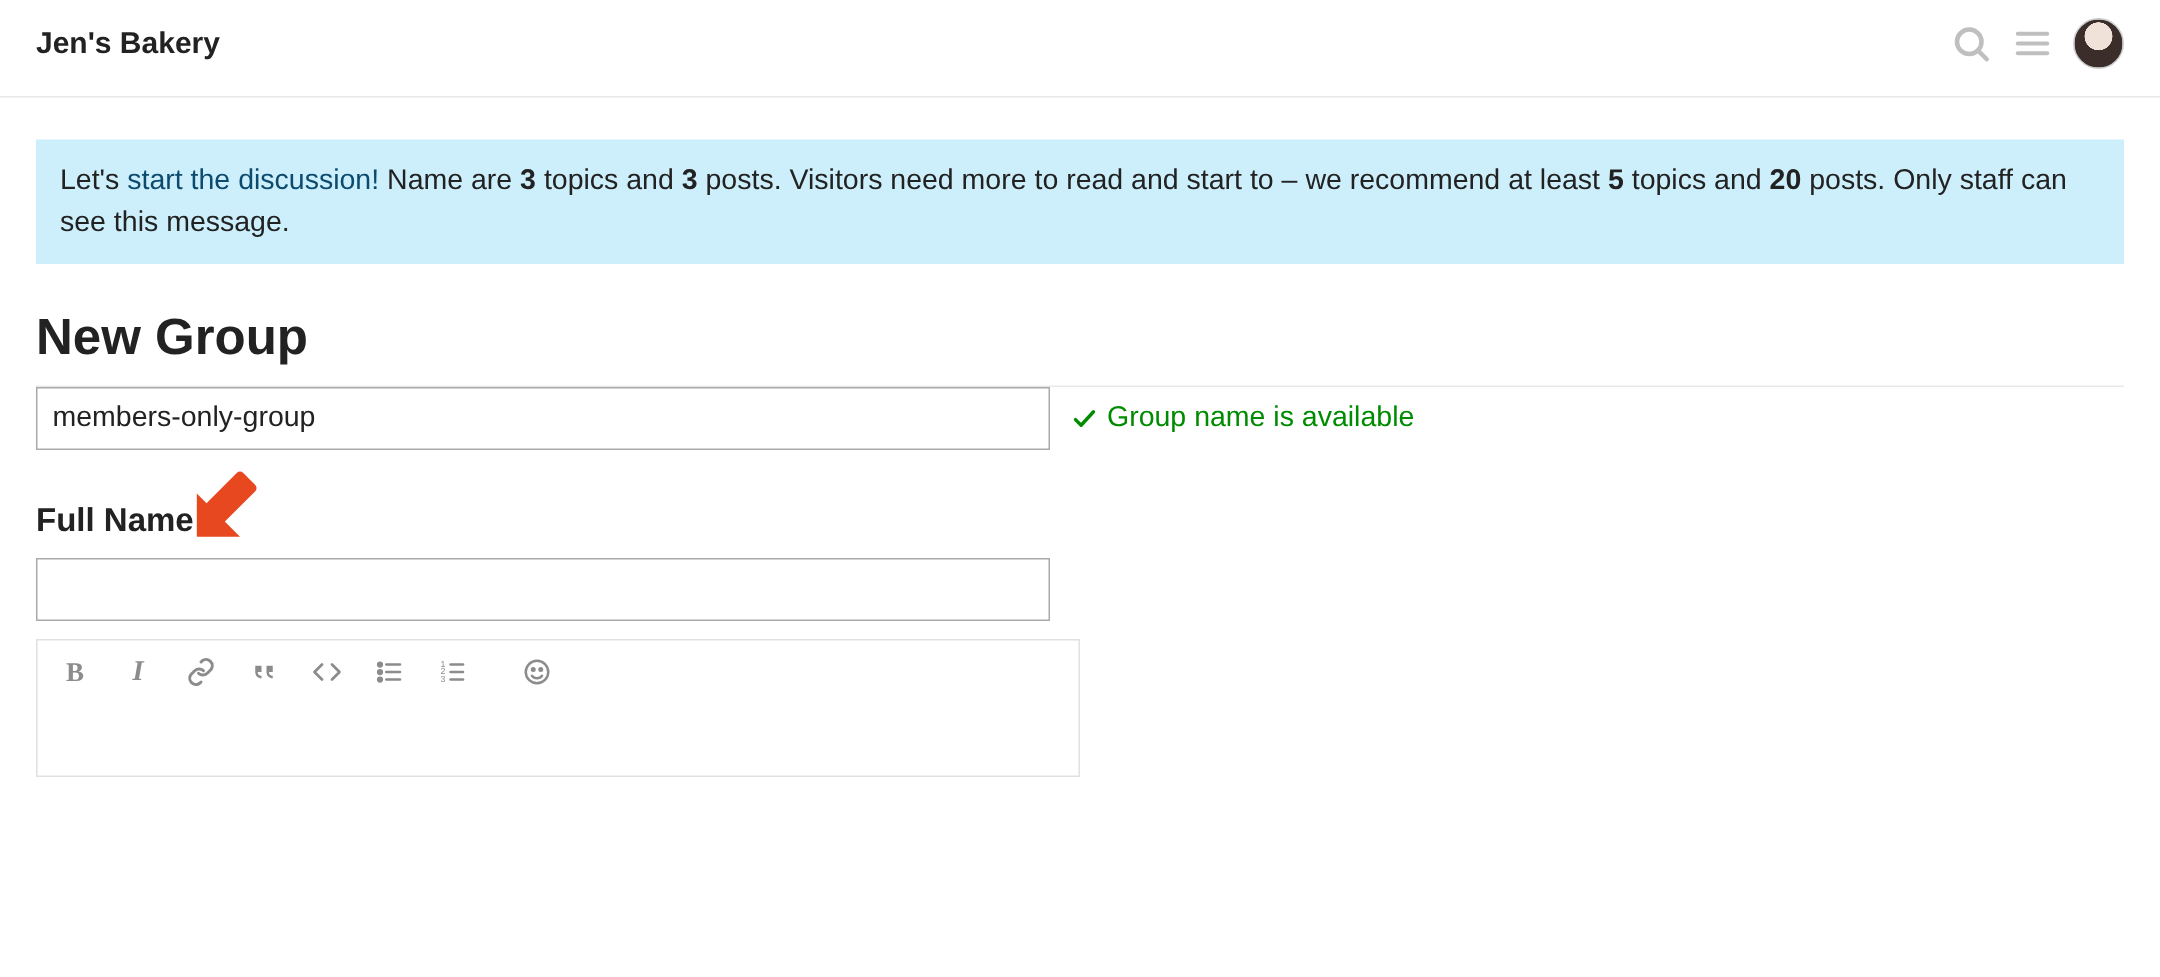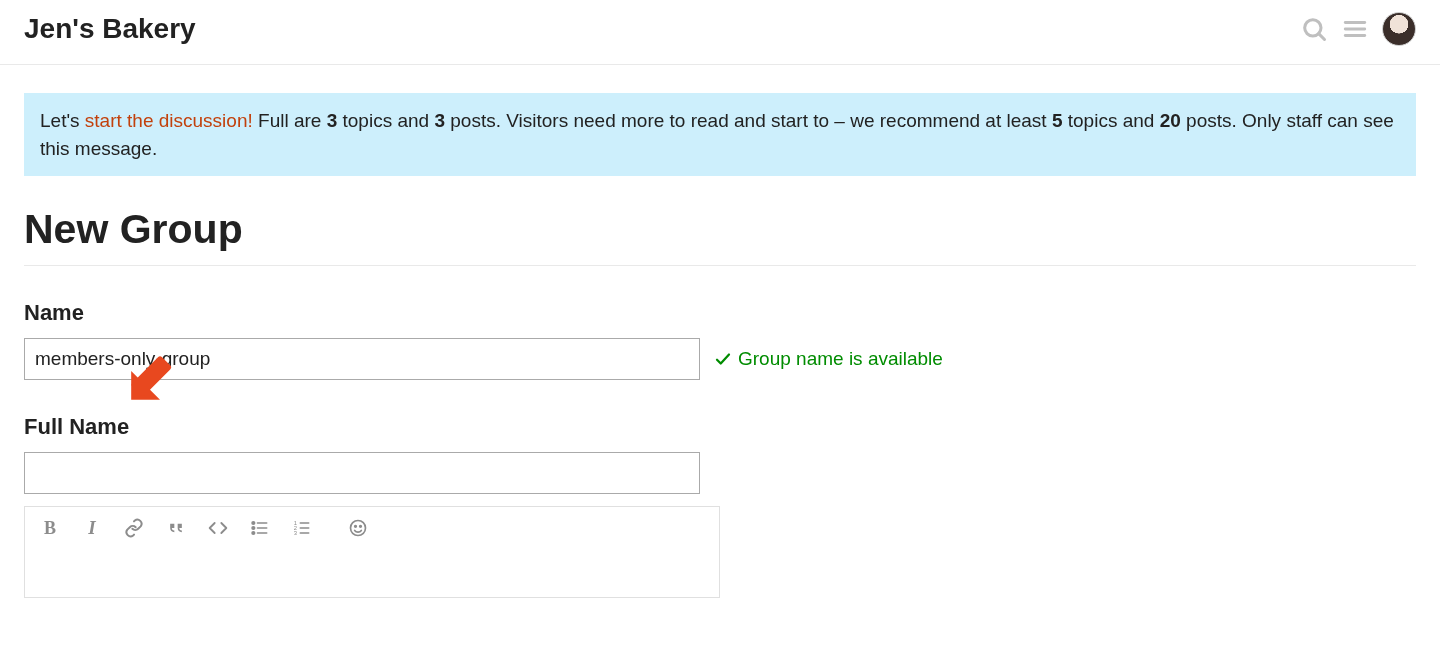--- a/index.html
+++ b/index.html
@@ -10,45 +10,45 @@
     font-size: 16px;
   }
   .header {
     display: flex;
     align-items: center;
     justify-content: space-between;
     padding: 12px 24px 18px 24px;
     border-bottom: 1px solid #e9e9e9;
   }
   .site-title {
-    font-size: 28px;
+    font-size: 20px;
     font-weight: 700;
     color: #222;
   }
   .header-icons { display: flex; align-items: center; gap: 14px; }
   .header-icon { color: #bfbfbf; cursor: pointer; display: flex; align-items: center; }
   .avatar {
     width: 34px; height: 34px; border-radius: 50%;
     background: radial-gradient(circle at 50% 35%, #f0e2d8 35%, #3b2e2a 36%);
     border: 1px solid #ccc;
     cursor: pointer;
   }
   .content { padding: 0 24px; }
   .banner {
     background: #cdeffc;
     padding: 14px 16px;
     margin-top: 28px;
     font-size: 19px;
     line-height: 1.45;
     color: #222;
   }
-  .banner a { color: #c2410c; text-decoration: none; }
+  .banner a { color: #0c4a6e; text-decoration: none; }
   .banner b { font-weight: 700; }
   .page-title {
-    font-size: 41px;
+    font-size: 34px;
     font-weight: 700;
     margin-top: 30px;
     padding-bottom: 12px;
     border-bottom: 1px solid #e9e9e9;
     position: relative;
   }
   .arrow {
     position: absolute;
     left: 100px;
     top: 35px;
@@ -114,34 +114,33 @@
           <line x1="3" y1="18" x2="21" y2="18"></line>
         </svg>
     </span>
     <div class="avatar"></div>
   </div>
 </div>
 
 <div class="content">
 
   <div class="banner">
-    <span>Let's </span><a href="#">start the discussion!</a><span> Full are </span><b>3</b><span> topics and </span><b>3</b><span> posts. Visitors need more to read and start to – we recommend at least </span><b>5</b><span> topics and </span><b>20</b><span> posts. Only staff can see this message.</span>
+    <span>Let's </span><a href="#">start the discussion!</a><span> Name are </span><b>3</b><span> topics and </span><b>3</b><span> posts. Visitors need more to read and start to – we recommend at least </span><b>5</b><span> topics and </span><b>20</b><span> posts. Only staff can see this message.</span>
   </div>
 
   <h1 class="page-title">New Group</h1>
 
   <div style="position:relative;">
     <svg class="arrow" viewBox="0 0 100 100">
       <defs></defs>
       <g fill="#e8481f">
         <polygon points="10,90 10,50 50,90"></polygon>
         <rect x="26" y="28" width="24" height="58" transform="rotate(45 38 57)" rx="4"></rect>
       </g>
     </svg>
-    <div class="field-label">Name</div>
     <div class="name-row">
       <input type="text" class="text-input" value="members-only-group" style="">
       <div class="availability">
         <svg viewBox="0 0 24 24" fill="none" stroke="#008c00" stroke-width="3" stroke-linecap="round" stroke-linejoin="round">
             <polyline points="4 13 9 18 20 6"></polyline>
           </svg>
         <span>Group name is available</span>
       </div>
     </div>
   </div>

